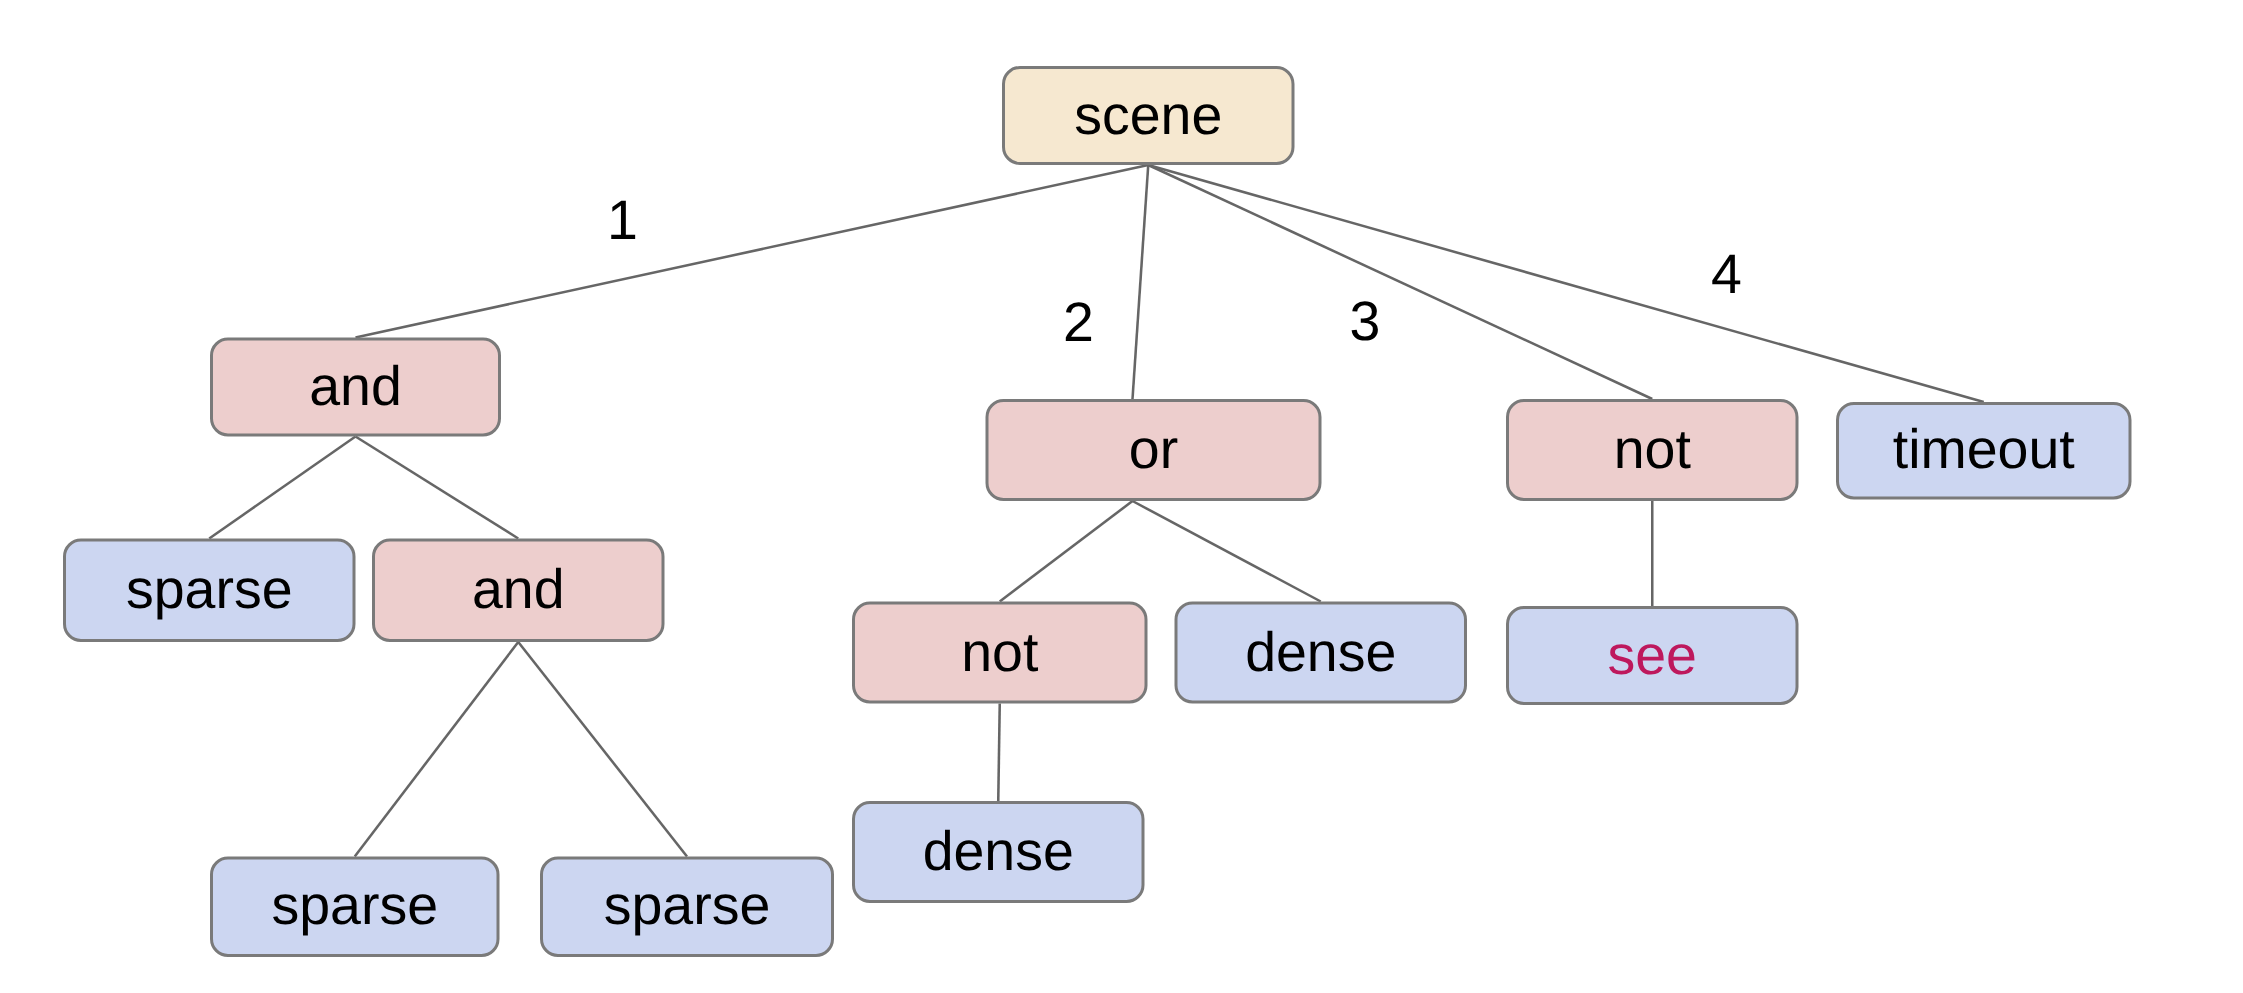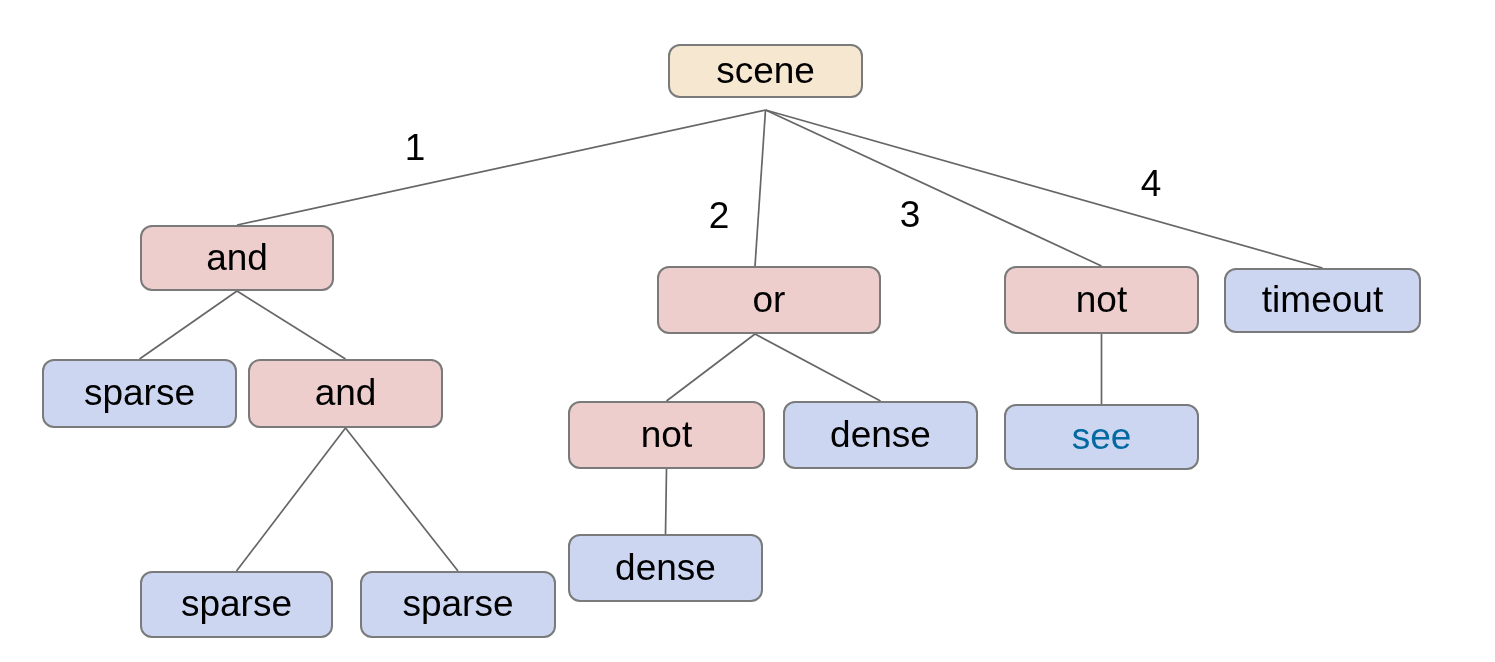--- a/index.html
+++ b/index.html
@@ -71,21 +71,21 @@
       <line x1="755" y1="334" x2="666.5" y2="401" stroke="#666666" stroke-width="1.7"></line>
       <line x1="755" y1="334" x2="880.5" y2="401" stroke="#666666" stroke-width="1.7"></line>
       <line x1="1101.5" y1="334" x2="1101.5" y2="404" stroke="#666666" stroke-width="1.7"></line>
       <line x1="666.5" y1="469" x2="665.5" y2="534" stroke="#666666" stroke-width="1.7"></line>
     </svg>
   <div class="nodes-layer">
       <div class="edge-label" style="left: 415px; top: 147px;">1</div>
       <div class="edge-label" style="left: 719px; top: 215px;">2</div>
       <div class="edge-label" style="left: 910px; top: 214px;">3</div>
       <div class="edge-label" style="left: 1151px; top: 183px;">4</div>
-      <div class="node" style="left: 668px; top: 44px; width: 195px; height: 54px; background: rgb(246, 232, 208); border-color: rgb(122, 122, 122); color: rgb(0, 0, 0);">
+      <div class="node" style="left: 668px; top: 44px; width: 195px; height: 66px; background: rgb(246, 232, 208); border-color: rgb(122, 122, 122); color: rgb(0, 0, 0);">
         <span>scene</span>
       </div>
       <div class="node" style="left: 140px; top: 225px; width: 194px; height: 66px; background: rgb(237, 206, 205); border-color: rgb(122, 122, 122); color: rgb(0, 0, 0);">
         <span>and</span>
       </div>
       <div class="node" style="left: 657px; top: 266px; width: 224px; height: 68px; background: rgb(237, 206, 205); border-color: rgb(122, 122, 122); color: rgb(0, 0, 0);">
         <span>or</span>
       </div>
       <div class="node" style="left: 1004px; top: 266px; width: 195px; height: 68px; background: rgb(237, 206, 205); border-color: rgb(122, 122, 122); color: rgb(0, 0, 0);">
         <span>not</span>
@@ -98,21 +98,21 @@
       </div>
       <div class="node" style="left: 248px; top: 359px; width: 195px; height: 69px; background: rgb(237, 206, 205); border-color: rgb(122, 122, 122); color: rgb(0, 0, 0);">
         <span>and</span>
       </div>
       <div class="node" style="left: 568px; top: 401px; width: 197px; height: 68px; background: rgb(237, 206, 205); border-color: rgb(122, 122, 122); color: rgb(0, 0, 0);">
         <span>not</span>
       </div>
       <div class="node" style="left: 783px; top: 401px; width: 195px; height: 68px; background: rgb(204, 214, 241); border-color: rgb(122, 122, 122); color: rgb(0, 0, 0);">
         <span>dense</span>
       </div>
-      <div class="node" style="left: 1004px; top: 404px; width: 195px; height: 66px; background: rgb(204, 214, 241); border-color: rgb(122, 122, 122); color: #0369a1;">
+      <div class="node" style="left: 1004px; top: 404px; width: 195px; height: 66px; background: rgb(204, 214, 241); border-color: rgb(122, 122, 122); color: #be185d;">
         <span>see</span>
       </div>
       <div class="node" style="left: 140px; top: 571px; width: 193px; height: 67px; background: rgb(204, 214, 241); border-color: rgb(122, 122, 122); color: rgb(0, 0, 0);">
         <span>sparse</span>
       </div>
       <div class="node" style="left: 360px; top: 571px; width: 196px; height: 67px; background: rgb(204, 214, 241); border-color: rgb(122, 122, 122); color: rgb(0, 0, 0);">
         <span>sparse</span>
       </div>
       <div class="node" style="left: 568px; top: 534px; width: 195px; height: 68px; background: rgb(204, 214, 241); border-color: rgb(122, 122, 122); color: rgb(0, 0, 0);">
         <span>dense</span>

